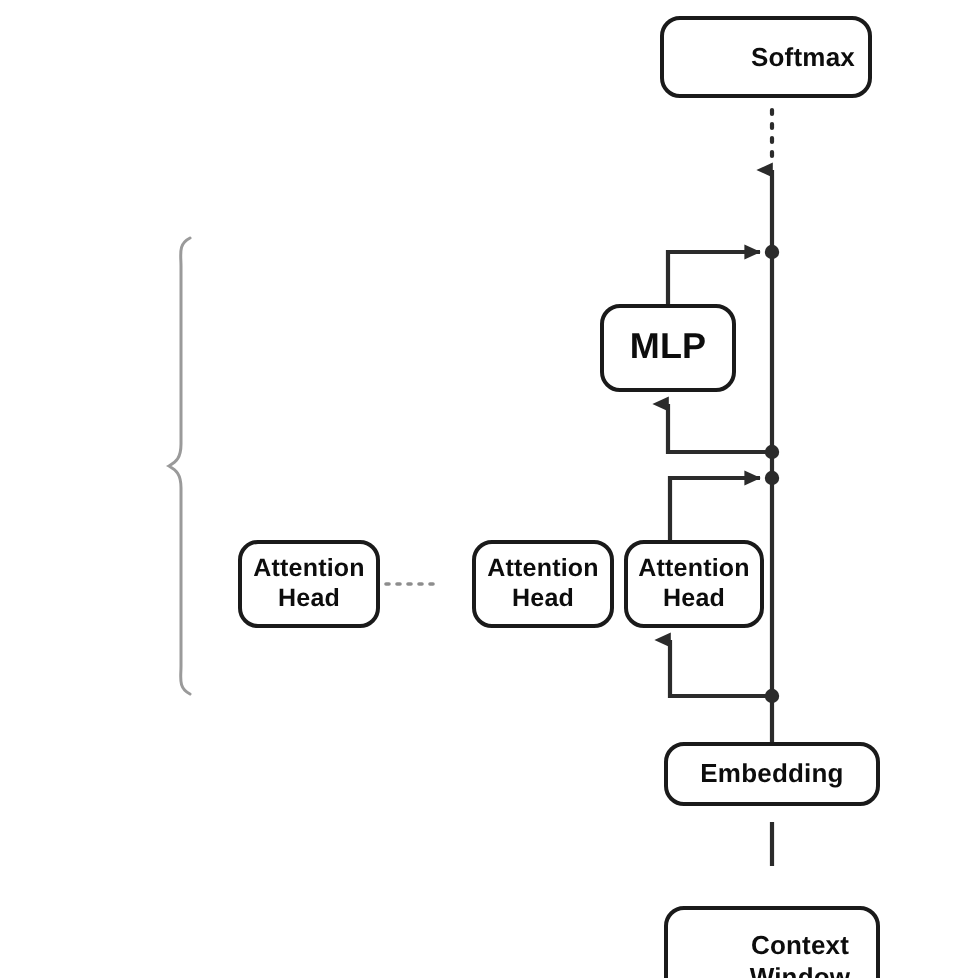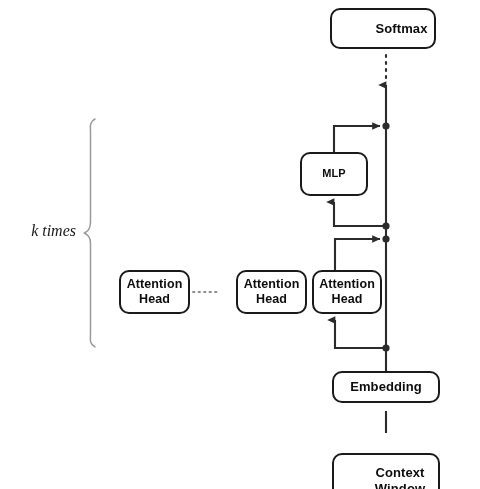--- a/index.html
+++ b/index.html
@@ -26,21 +26,21 @@
     justify-content: center;
     text-align: center;
     font-family: "Liberation Sans", sans-serif;
     font-weight: bold;
     color: #0d0d0d;
     line-height: 1.22;
     letter-spacing: 0.1px;
     z-index: 3;
   }
   .node-softmax { font-size: 13px; padding-left: 37px; }
-  .node-mlp { font-size: 11px; }
+  .node-mlp { font-size: 18px; }
   .node-attn { font-size: 12.5px; margin-left: 12px; }
   .node-embedding { font-size: 13px; }
   .node-context { font-size: 13px; }
 
   #svg-layer {
     position: absolute;
     left: 0;
     top: 0;
     width: 480px;
     height: 489px;
@@ -108,21 +108,20 @@
   <svg id="brace-layer" viewBox="0 0 480 489">
     <path d="M 95 119
              C 89 122, 90.5 127, 90.5 133
              L 90.5 222
              C 90.5 229, 88 231, 84.5 233
              C 88 235, 90.5 237, 90.5 244
              L 90.5 333
              C 90.5 339, 89 344, 95 347" fill="none" stroke="#9a9a9a" stroke-width="1.5" stroke-linecap="round"></path>
   </svg>
 
-  <div class="ktimes-label">k times</div>
 
   <div class="node node-softmax" style="left:330px; top:8px; width:106px; height:41px;">
     <span>Softmax</span>
   </div>
 
   <div class="node node-mlp" style="left:300px; top:152px; width:68px; height:44px;">
     <span>MLP</span>
   </div>
 
   <div class="node node-attn" style="left:300px; top:270px; width:70px; height:44px;">

